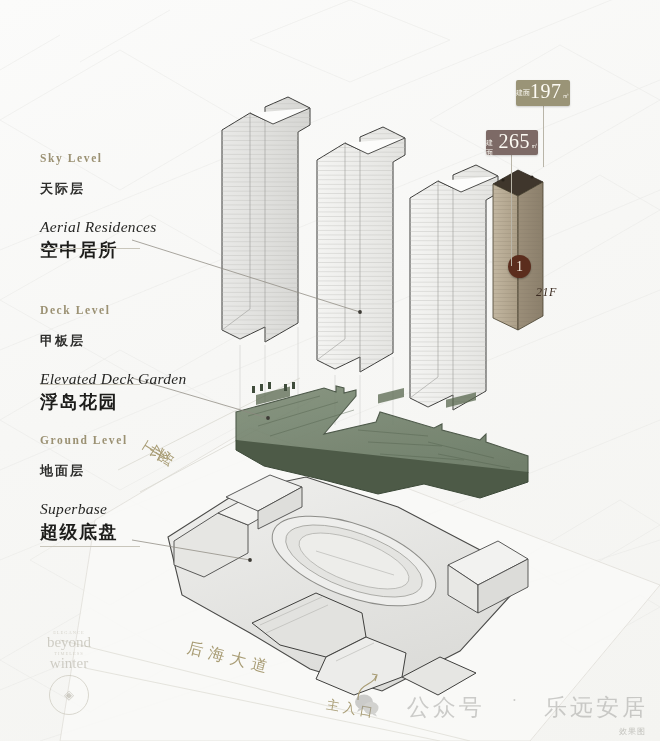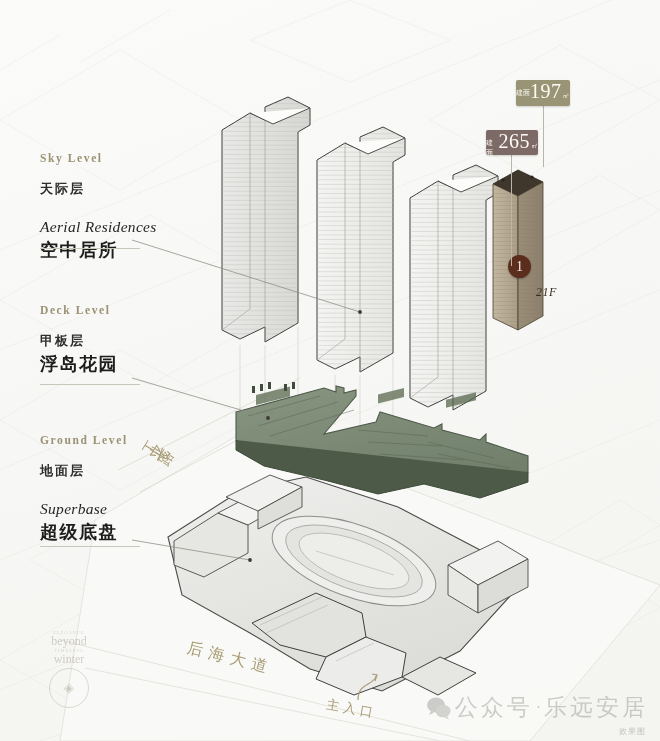--- a/index.html
+++ b/index.html
@@ -43,31 +43,31 @@
          color:#f3ece0;font-family:"Liberation Serif",serif;font-size:14px;
          box-shadow:0 1px 2px rgba(0,0,0,.3);}
   .floors{position:absolute;font-family:"Liberation Serif",serif;font-style:italic;
           font-size:12px;color:#3a2a20;letter-spacing:.5px;}
 
   
   .road{position:absolute;font-family:"DejaVu Sans",sans-serif;
         color:#a89c74;letter-spacing:6px;white-space:nowrap;}
 
   
-  #wm{position:absolute;right:12px;bottom:18px;display:flex;align-items:center;
-      gap:3px;opacity:.42;}
+  #wm{position:absolute;right:12px;bottom:18px;display:flex;
+      gap:27px;opacity:.42;}
   #wm .wtxt{font-family:"DejaVu Sans",sans-serif;font-size:23px;
             color:#8d8d8a;letter-spacing:3px;}
   #wm .dot{font-size:16px;color:#8d8d8a;}
   #note{position:absolute;right:14px;bottom:4px;font-family:"DejaVu Sans",sans-serif;
         font-size:8px;color:#c2c2bd;letter-spacing:1px;}
   #seal{position:absolute;left:38px;top:630px;width:62px;text-align:center;opacity:.5;}
   #seal .sa{font-family:"Liberation Serif",serif;font-size:4.5px;color:#b6b2a4;
             letter-spacing:1px;}
-  #seal .sb{font-family:"Liberation Serif",serif;font-size:12px;color:#a8a496;
+  #seal .sb{font-family:"Liberation Serif",serif;font-size:15px;color:#a8a496;
             line-height:1.05;}
   #seal .ring{width:38px;height:38px;border:1px solid #b9b5a6;border-radius:50%;
               margin:3px auto 0;display:flex;align-items:center;justify-content:center;}
 </style>
 </head>
 <body>
 
 <div id="stage">
 
   <svg class="ctx2" width="660" height="741" viewBox="0 0 660 741">
@@ -276,20 +276,21 @@
     <div class="en1">Sky Level</div>
     <div class="cn1">天际层</div>
     <div class="en2">Aerial Residences</div>
     <div class="cn2">空中居所</div>
   </div>
   <div class="rule" style="left:40px;top:248px;width:100px;"></div>
 
   <div class="lvl" style="top:304px;">
     <div class="en1">Deck Level</div>
     <div class="cn1">甲板层</div>
+    <div class="en2">Elevated Deck Garden</div>
     <div class="cn2">浮岛花园</div>
   </div>
   <div class="rule" style="left:40px;top:384px;width:100px;"></div>
 
   <div class="lvl" style="top:434px;">
     <div class="en1">Ground Level</div>
     <div class="cn1">地面层</div>
     <div class="en2">Superbase</div>
     <div class="cn2">超级底盘</div>
   </div>

